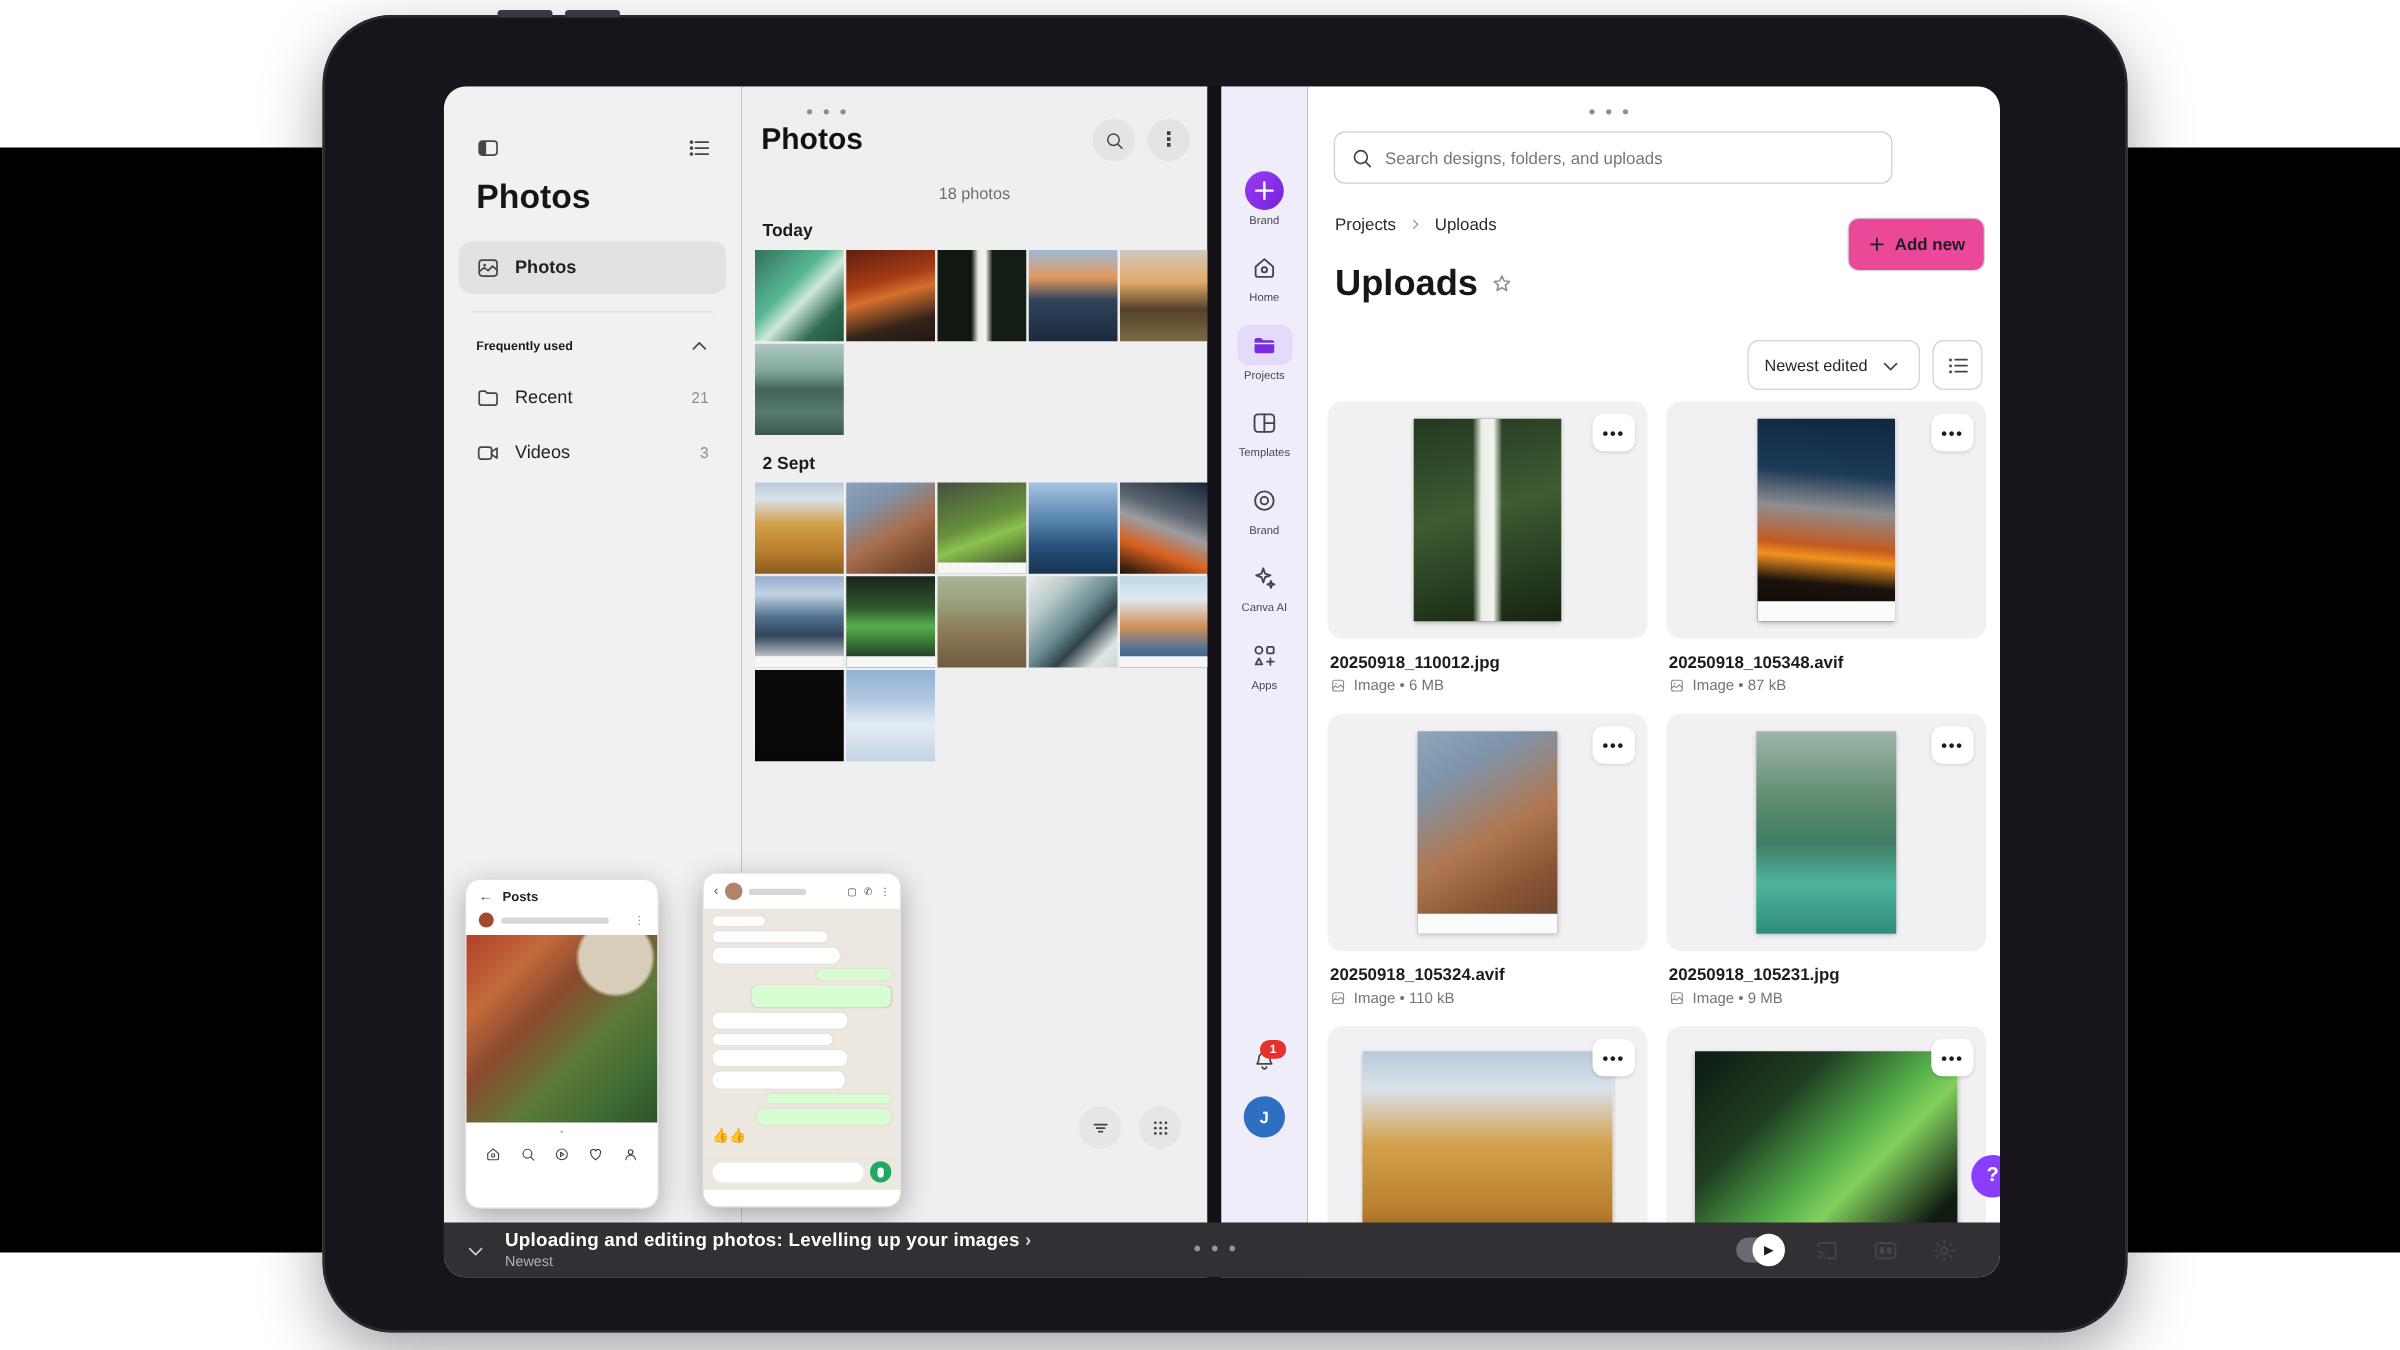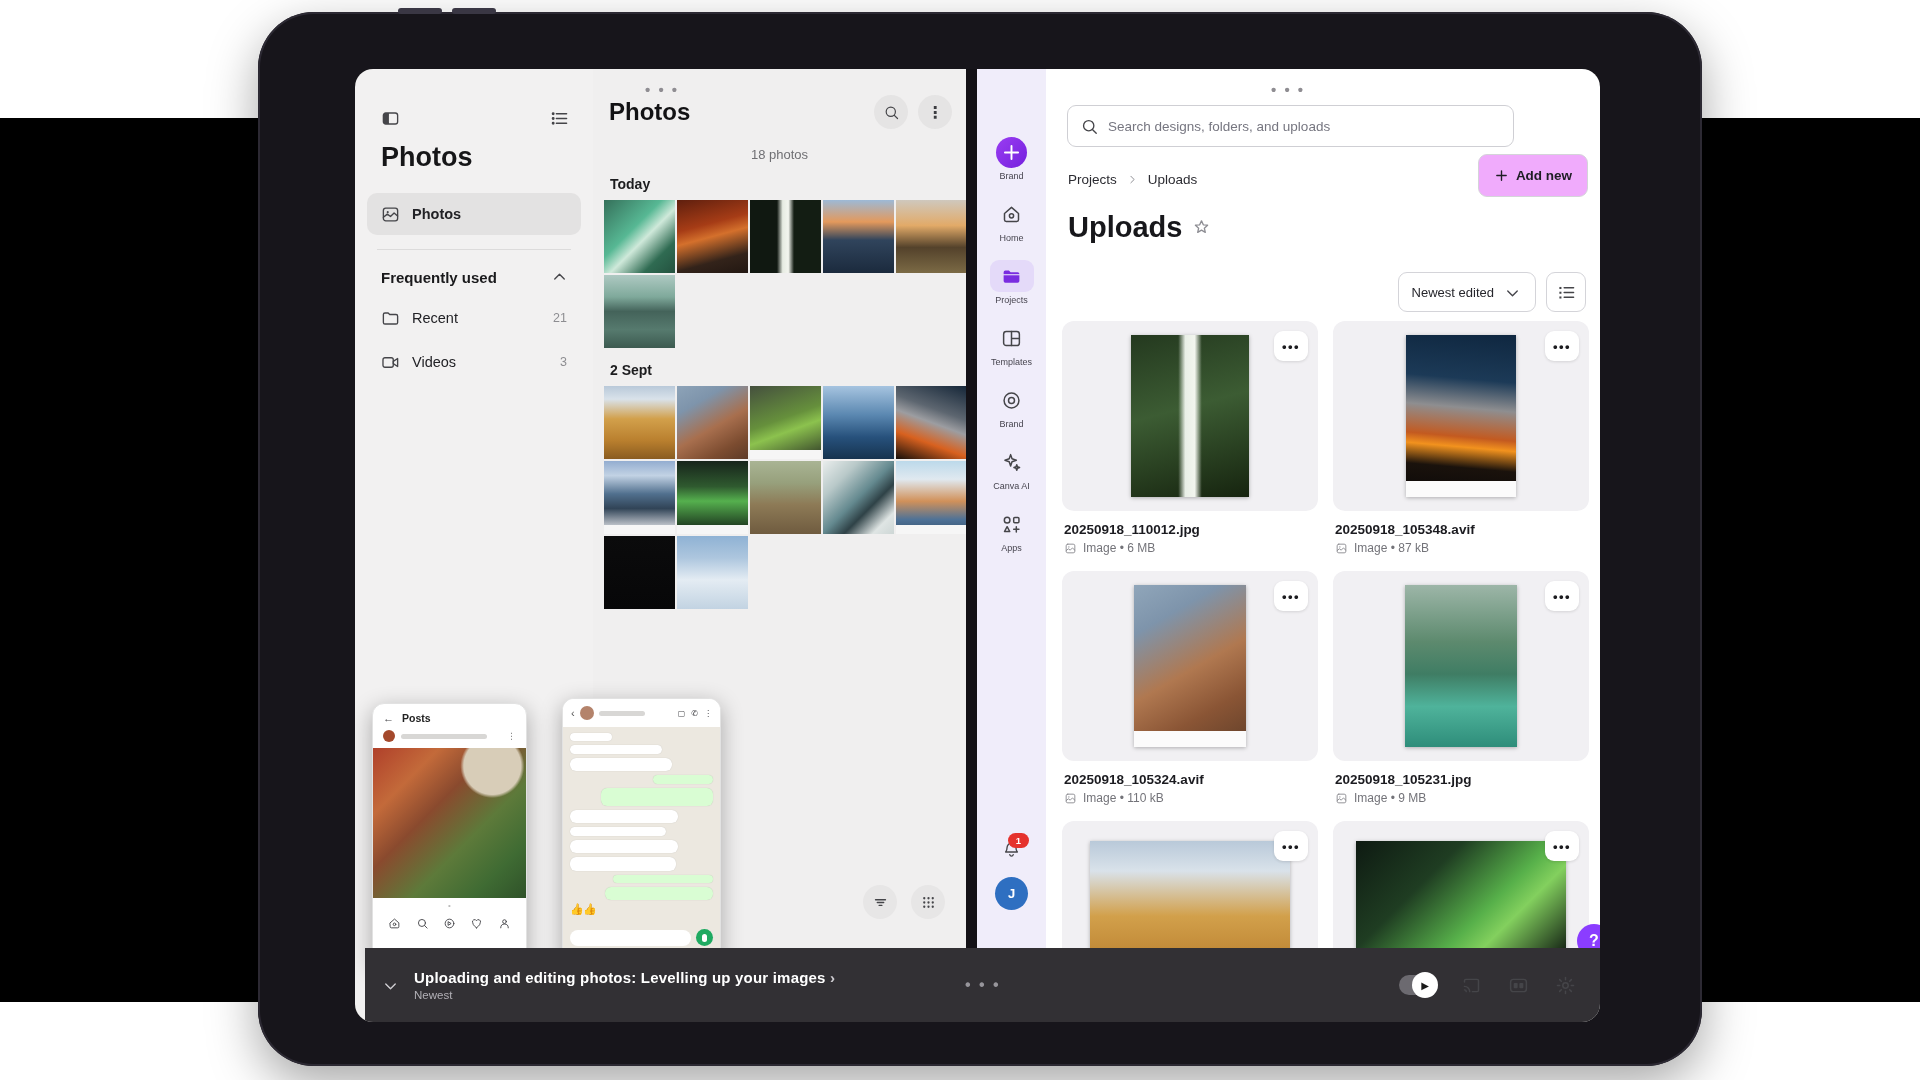--- a/index.html
+++ b/index.html
@@ -16,21 +16,21 @@
   .ph-main{position:absolute;left:238px;top:0;width:373px;height:953px;background:#f0efef;}
   .handle{position:absolute;top:12px;color:#8f8d92;font-size:15px;letter-spacing:2px;font-weight:bold;z-index:6;}
   .sb-head{display:flex;justify-content:space-between;padding:40px 24px 0 26px;color:#3a3a3d;}
   .sb-title{font-size:27px;font-weight:bold;color:#161618;padding:14px 0 18px 26px;}
   .sb-item{display:flex;align-items:center;gap:12px;height:42px;margin:2px 12px;border-radius:10px;
     padding:0 14px;color:#222226;font-size:14.5px;}
   .sb-item.sel{background:#e3e2e2;font-weight:bold;}
   .sb-count{margin-left:auto;color:#8d8d91;font-size:12.5px;}
   .sb-div{height:1px;background:#dcdbdb;margin:14px 22px;}
   .sb-sec{display:flex;align-items:center;justify-content:space-between;padding:4px 24px 8px 26px;
-    font-size:15px;font-weight:bold;color:#1a1a1c;}
+    font-size:10px;font-weight:bold;color:#1a1a1c;}
   .ic{display:inline-flex;align-items:center;justify-content:center;color:#454549;}
   .ic svg{width:19px;height:19px;}
   .ph-header{display:flex;align-items:center;padding:26px 14px 0 16px;}
   .ph-title{font-size:24px;font-weight:bold;color:#121214;}
   .circ{width:34px;height:34px;border-radius:50%;background:#e5e4e4;display:flex;align-items:center;
     justify-content:center;color:#3c3c40;margin-left:10px;}
   .circ svg{width:17px;height:17px;}
   .ph-count{text-align:center;color:#6f6f73;font-size:13px;margin-top:18px;}
   .grp-label{font-size:14px;font-weight:bold;color:#1c1c1e;padding:14px 0 8px 17px;}
   .pgrid{display:grid;grid-template-columns:repeat(5,71px);gap:2px;margin-left:11px;}
@@ -76,22 +76,22 @@
   .badge{position:absolute;top:-7px;right:-8px;min-width:15px;height:15px;border-radius:8px;background:#e5322d;
     color:#fff;font-size:9.5px;font-weight:bold;display:flex;align-items:center;justify-content:center;padding:0 3px;}
   .avatar{width:33px;height:33px;border-radius:50%;background:#2e6fc1;color:#fff;font-size:13px;font-weight:bold;
     display:flex;align-items:center;justify-content:center;margin:14px 0 112px;}
   .cv-main{position:absolute;left:691px;top:0;width:554px;height:953px;background:#fff;}
   .searchbar{position:absolute;left:21px;top:36px;width:447px;height:42px;border:1.5px solid #cfcfd4;
     border-radius:9px;display:flex;align-items:center;gap:9px;padding:0 12px;box-sizing:border-box;color:#3c3c40;}
   .searchbar .ph{color:#767680;font-size:13.5px;}
   .crumbs{position:absolute;left:22px;top:103px;display:flex;align-items:center;gap:9px;font-size:13.5px;color:#2b2b31;}
   .crumbs .ic svg{width:13px;height:13px;color:#86868c;}
-  .addnew{position:absolute;left:432px;top:85px;width:110px;height:43px;border:1.5px solid #d4d4d9;border-radius:9px;
-    background:#f0abfc;display:flex;align-items:center;justify-content:center;gap:7px;font-size:13.5px;font-weight:bold;color:#1e1e24;box-sizing:border-box;}
+  .addnew{position:absolute;left:432px;top:105px;width:110px;height:43px;border:1.5px solid #d4d4d9;border-radius:9px;
+    background:#ec4899;display:flex;align-items:center;justify-content:center;gap:7px;font-size:13.5px;font-weight:bold;color:#1e1e24;box-sizing:border-box;}
   .addnew svg{width:15px;height:15px;}
   .cv-title-row{position:absolute;left:22px;top:142px;display:flex;align-items:center;gap:10px;}
   .cv-title{font-size:29px;font-weight:bold;color:#17171b;}
   .star{color:#8e8e94;}
   .star svg{width:19px;height:19px;}
   .sortrow{position:absolute;right:14px;top:203px;display:flex;gap:10px;}
   .sortbtn{height:40px;border:1.5px solid #d4d4d9;border-radius:9px;background:#fff;display:flex;align-items:center;
     gap:9px;padding:0 13px;font-size:13px;color:#26262c;box-sizing:border-box;}
   .sqbtn{width:40px;height:40px;border:1.5px solid #d4d4d9;border-radius:9px;background:#fff;display:flex;
     align-items:center;justify-content:center;color:#3a3a40;box-sizing:border-box;}
@@ -100,21 +100,21 @@
   .cimg{box-shadow:0 1px 4px rgba(0,0,0,.28);position:relative;}
   .kebab{position:absolute;top:10px;right:10px;width:34px;height:30px;border-radius:9px;background:#fff;
     box-shadow:0 1px 3px rgba(0,0,0,.12);display:flex;align-items:center;justify-content:center;
     color:#1c1c20;font-size:13px;letter-spacing:1.5px;font-weight:bold;}
   .cname{font-size:13.5px;font-weight:bold;color:#1b1b20;margin:11px 0 4px 2px;}
   .cmeta{display:flex;align-items:center;gap:6px;font-size:12px;color:#737379;margin-left:2px;}
   .cmeta .ic svg{width:13px;height:13px;color:#8a8a90;}
   .help{position:absolute;left:531px;top:855px;width:34px;height:34px;border-radius:50%;background:#8b3dff;
     color:#fff;font-weight:bold;font-size:16px;display:flex;align-items:center;justify-content:center;z-index:9;}
   
-  .media{position:absolute;left:10px;bottom:0;width:1245px;height:74px;background:#323034;z-index:20;
+  .media{position:absolute;left:0;bottom:0;width:1245px;height:44px;background:#323034;z-index:20;
     display:flex;align-items:center;color:#fff;}
   .media .chev{margin:0 14px 0 16px;color:#cfcdd2;}
   .m-title{font-size:15px;font-weight:bold;letter-spacing:.2px;}
   .m-sub{font-size:11.5px;color:#b2b0b6;margin-top:3px;}
   .m-dots{position:absolute;left:600px;color:#97959b;font-weight:bold;letter-spacing:2px;}
   .m-icons{margin-left:auto;display:flex;align-items:center;gap:26px;padding-right:34px;color:#dddbe0;}
   .m-icons .ic svg{width:21px;height:21px;}
   .toggle{width:36px;height:20px;border-radius:11px;background:#6c6a70;position:relative;}
   .knob{position:absolute;right:-3px;top:-3px;width:26px;height:26px;border-radius:50%;background:#fff;
     display:flex;align-items:center;justify-content:center;color:#1a1a1a;font-size:10px;}

